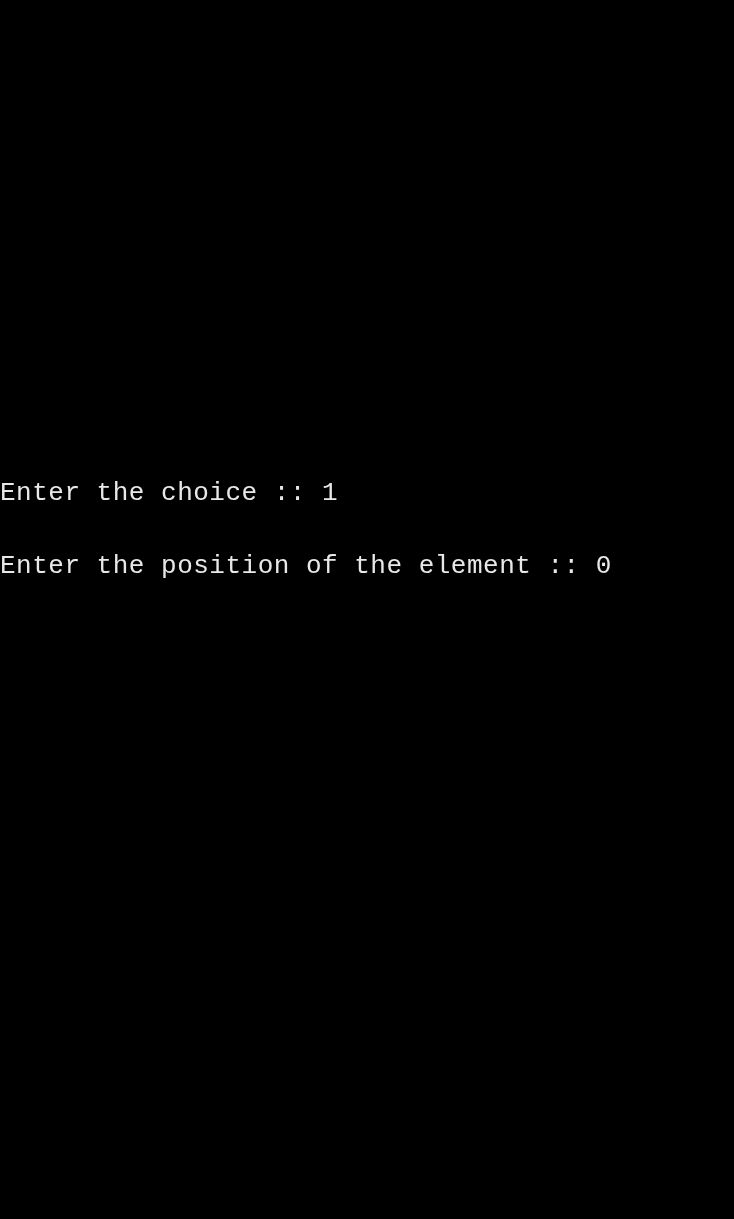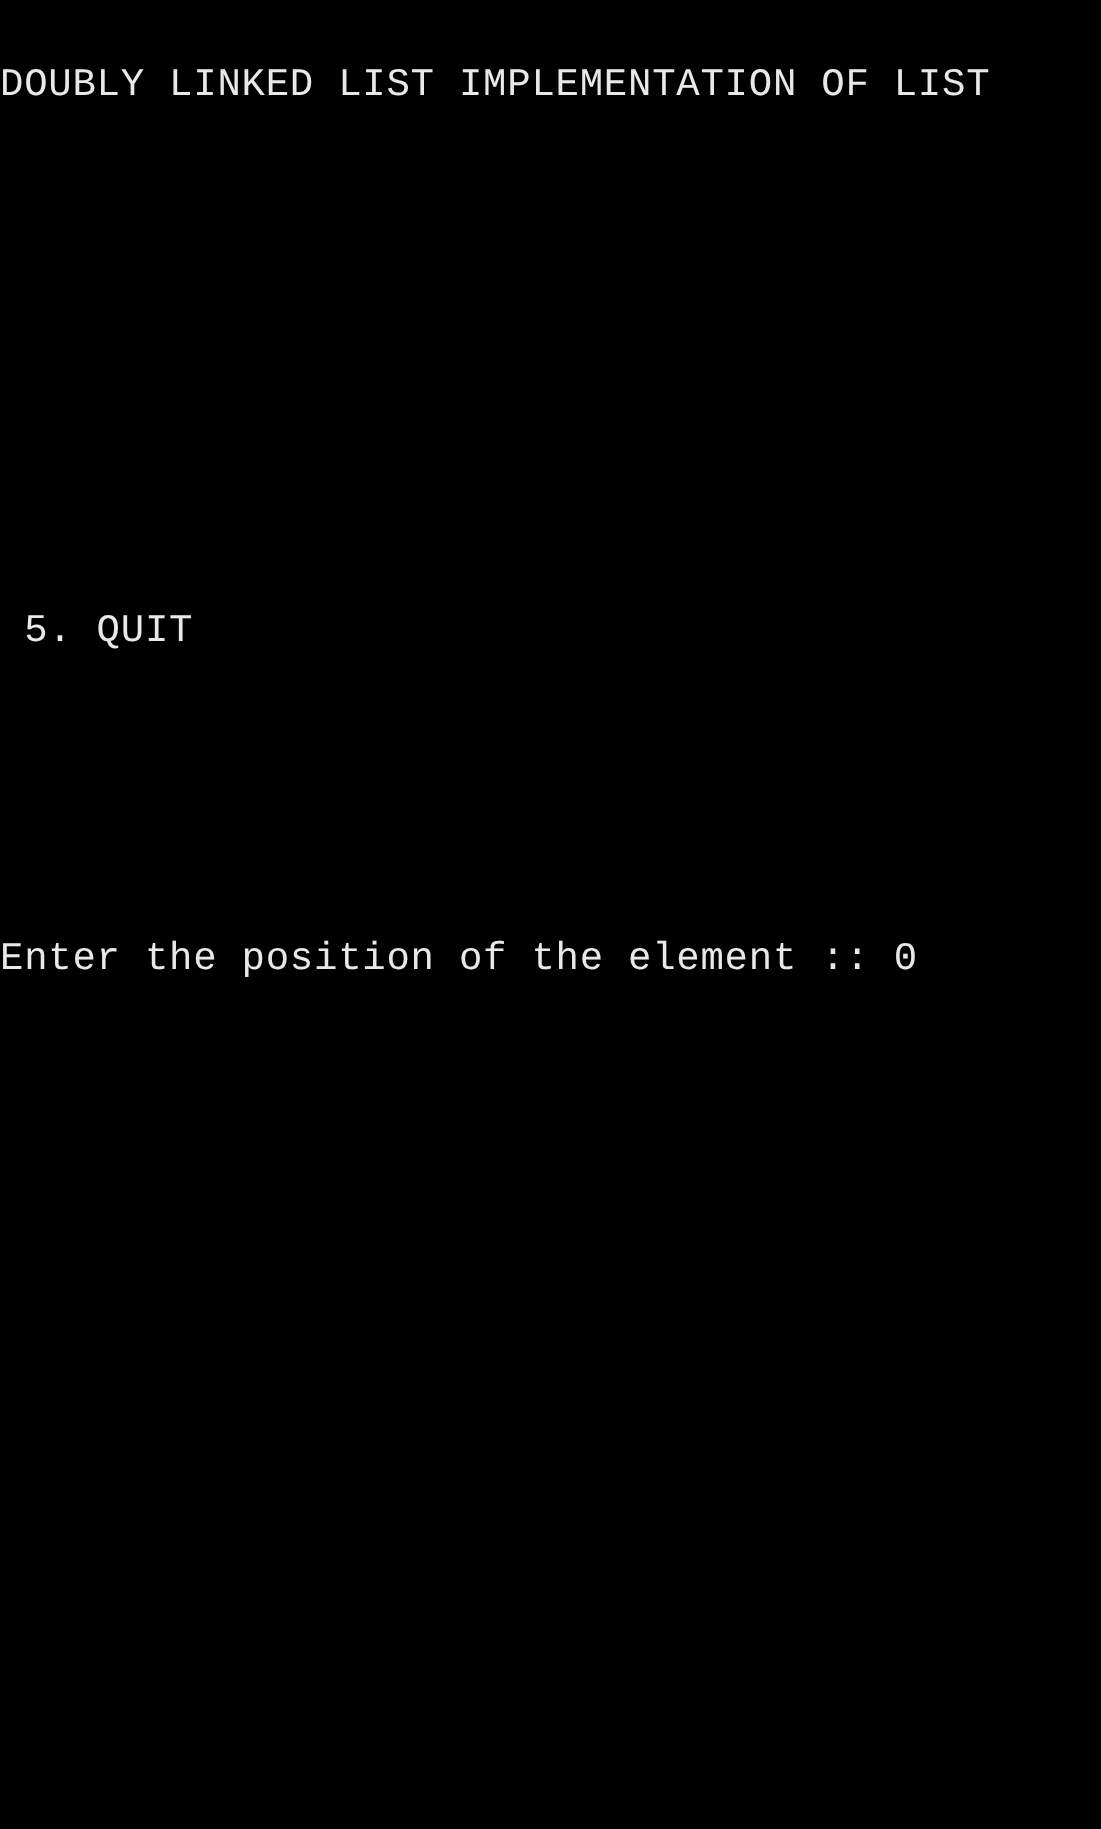--- a/index.html
+++ b/index.html
@@ -23,28 +23,27 @@
       white-space: pre;
     }
     .line {
       display: block;
     }
   </style>
 </head>
 <body>
 
 <div class="terminal">
-<span class="line">DOUBLY LINKED LIST IMPLEMENTATION OF LIST</span>
 <span class="line"> </span>
 <span class="line"> </span>
 <span class="line"> </span>
 <span class="line"> </span>
-<span class="line"> 5. QUIT</span>
 <span class="line"> </span>
 <span class="line"> </span>
+<span class="line"><span>Enter the choice :: </span><span>1</span></span>
 <span class="line"><span>Enter the position of the element :: </span><span>0</span></span>
 <span class="line"> </span>
 <span class="line"> </span>
 <span class="line"> </span>
 
 
 
 
 
 

